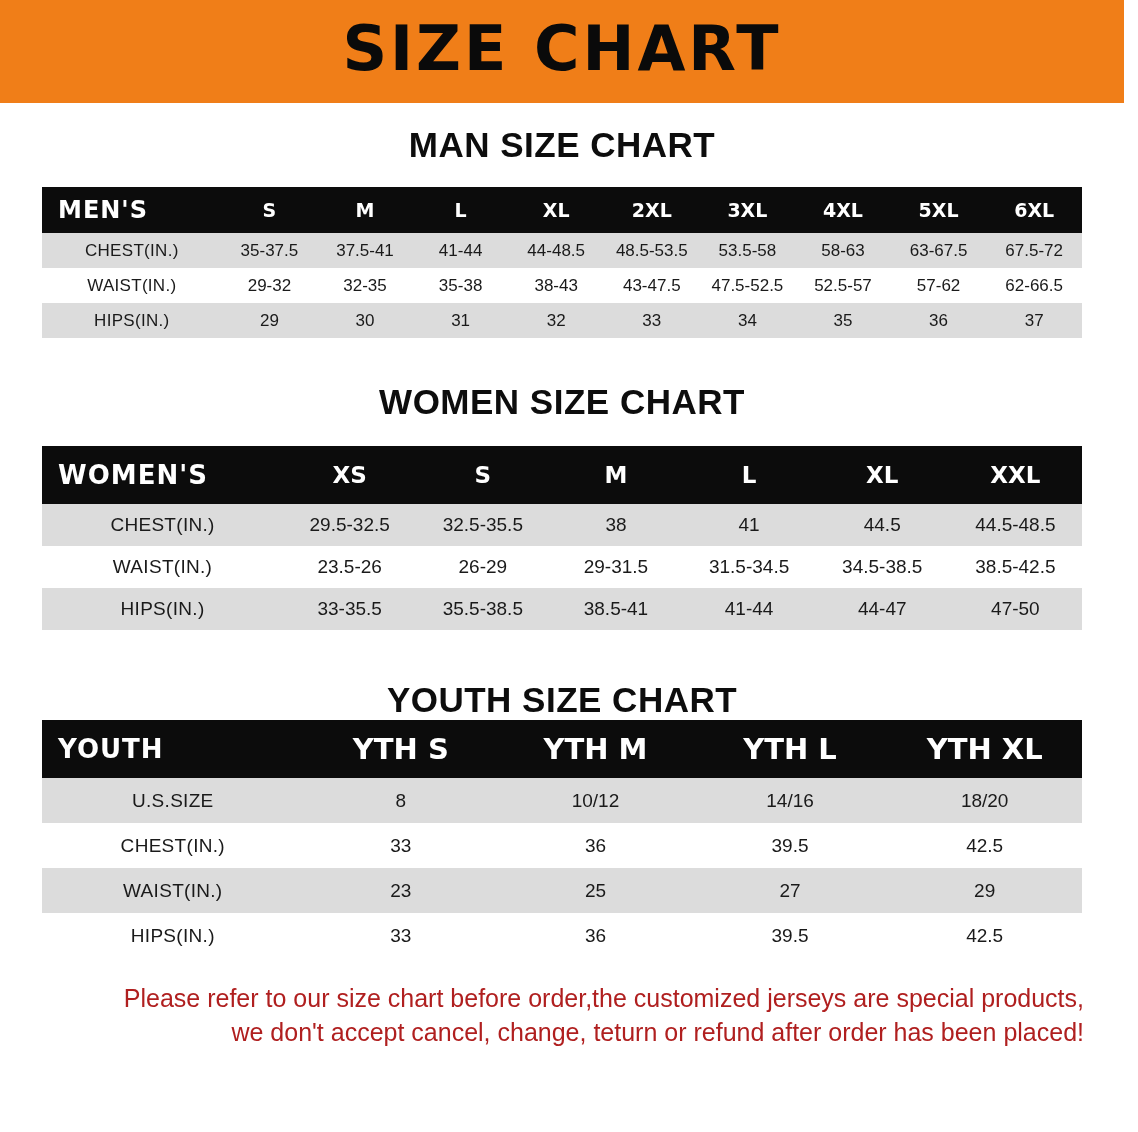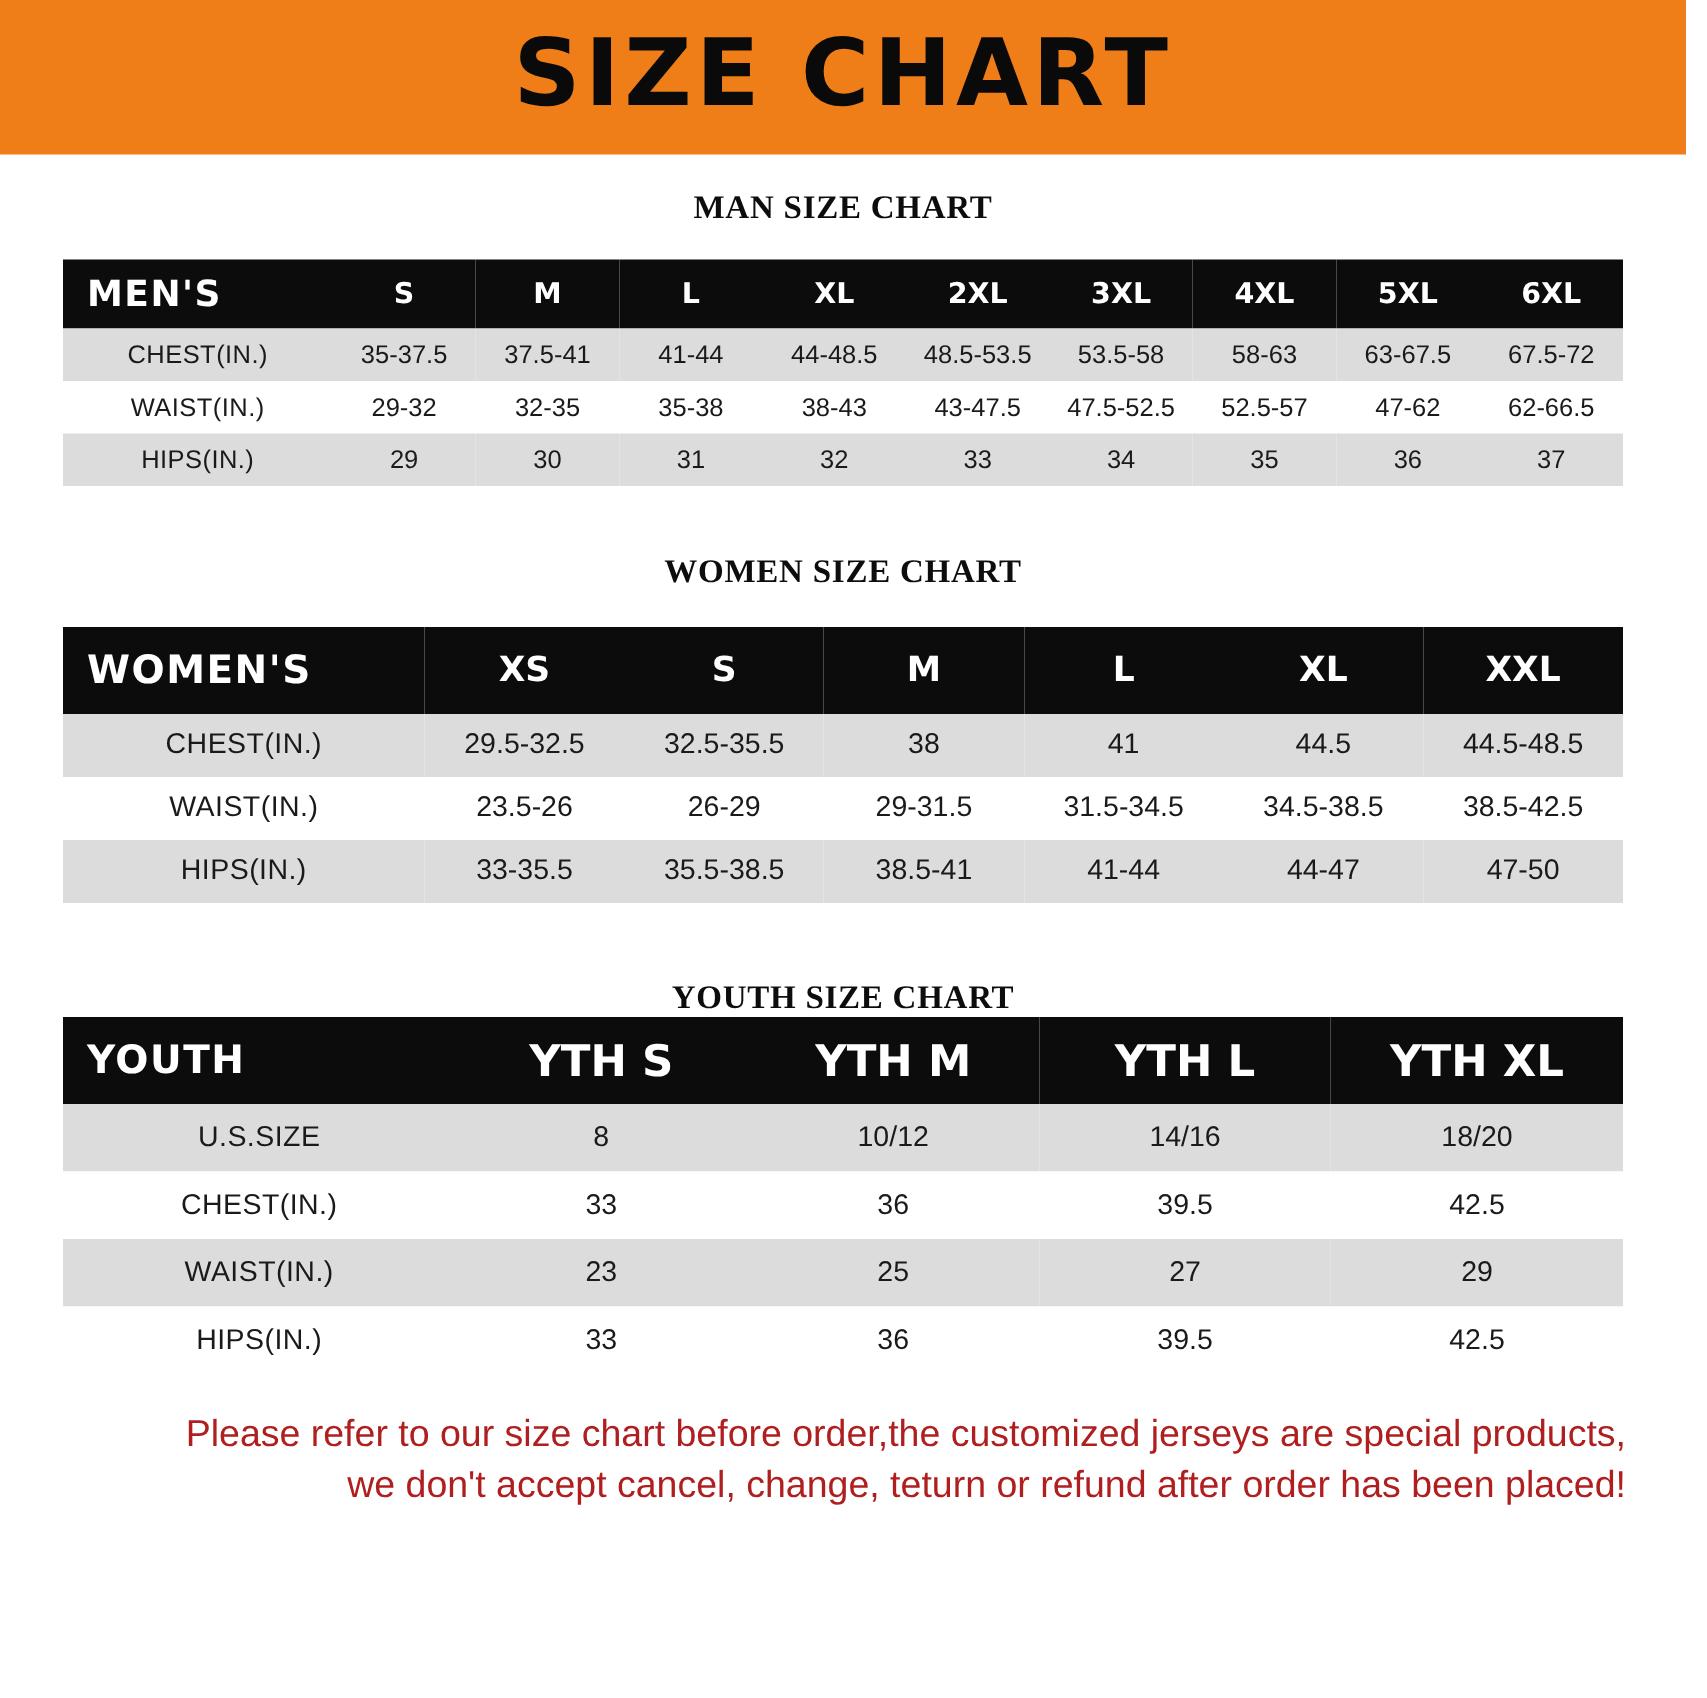--- a/index.html
+++ b/index.html
@@ -36,23 +36,23 @@
     font-size: 62px;
     letter-spacing: 3px;
     color: #0a0a0a;
     line-height: 1;
     padding-bottom: 6px;
   }
 
   
   .section-heading {
     text-align: center;
-    font-family: Liberation Serif, serif;
+    font-family: Liberation Sans, sans-serif;
     font-weight: bold;
-    font-size: 22px;
+    font-size: 35px;
     letter-spacing: 0.5px;
     color: #0d0d0d;
   }
   .h-man   { margin-top: 22px; }
   .h-women { margin-top: 44px; }
   .h-youth { margin-top: 50px; text-align: center; }
 
   
   .table-wrap {
     margin: 0 42px;
@@ -167,21 +167,21 @@
           </tr>
           <tr class="row-shade-b">
             <td class="rowlabel">WAIST(IN.)</td>
             <td>29-32</td>
             <td>32-35</td>
             <td>35-38</td>
             <td>38-43</td>
             <td>43-47.5</td>
             <td>47.5-52.5</td>
             <td>52.5-57</td>
-            <td>47-62</td>
+            <td>57-62</td>
             <td>62-66.5</td>
           </tr>
           <tr class="row-shade-a">
             <td class="rowlabel">HIPS(IN.)</td>
             <td>29</td>
             <td>30</td>
             <td>31</td>
             <td>32</td>
             <td>33</td>
             <td>34</td>

